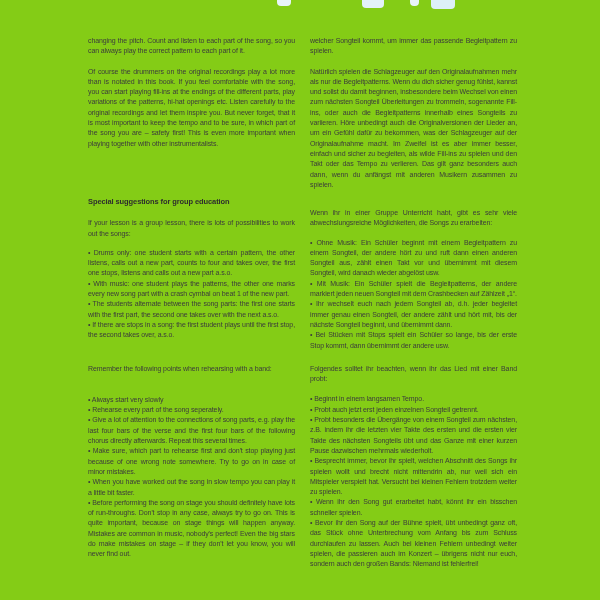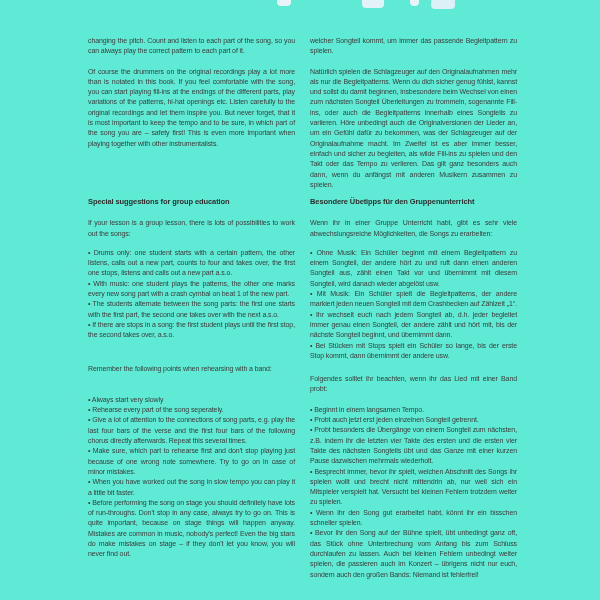--- a/index.html
+++ b/index.html
@@ -4,21 +4,21 @@
 <style>
   html, body {
     margin: 0;
     padding: 0;
     background: #ffffff;
   }
   .page {
     position: relative;
     width: 600px;
     height: 600px;
-    background: #5eead4;
+    background: #84cc16;
     overflow: hidden;
     font-family: "Liberation Sans", sans-serif;
     color: #3c3c3c;
   }
   .artifact {
     position: absolute;
     top: 0;
     height: 8px;
     border-radius: 0 0 4px 4px;
     background: #e8f4f9;
@@ -94,21 +94,20 @@
         </div>
     </div>
   </div>
 
   <div class="col col-right">
     <div class="top-sec">
       <p class="para">welcher Songteil kommt, um immer das passende Begleitpattern zu spielen.</p>
       <p class="para">Natürlich spielen die Schlagzeuger auf den Originalaufnahmen mehr als nur die Begleitpatterns. Wenn du dich sicher genug fühlst, kannst und sollst du damit beginnen, insbesondere beim Wechsel von einen zum nächsten Songteil Überleitungen zu trommeln, sogenannte Fill-ins, oder auch die Begleitpatterns innerhalb eines Songteils zu variieren. Höre unbedingt auch die Originalversionen der Lieder an, um ein Gefühl dafür zu bekommen, was der Schlagzeuger auf der Originalaufnahme macht. Im Zweifel ist es aber immer besser, einfach und sicher zu begleiten, als wilde Fill-ins zu spielen und den Takt oder das Tempo zu verlieren. Das gilt ganz besonders auch dann, wenn du anfängst mit anderen Musikern zusammen zu spielen.</p>
     </div>
     <div class="main-sec">
-      <h3 class="heading">Besondere Übetipps für den Gruppenunterricht</h3>
       <p class="intro">Wenn ihr in einer Gruppe Unterricht habt, gibt es sehr viele abwechslungsreiche Möglichkeiten, die Songs zu erarbeiten:</p>
       <div class="bullets">
           <p class="bullet">• Ohne Musik: Ein Schüler beginnt mit einem Begleitpattern zu einem Songteil, der andere hört zu und ruft dann einen anderen Songteil aus, zählt einen Takt vor und übernimmt mit diesem Songteil, wird danach wieder abgelöst usw.</p>
           <p class="bullet">• Mit Musik: Ein Schüler spielt die Begleitpatterns, der andere markiert jeden neuen Songteil mit dem Crashbecken auf Zählzeit „1“.</p>
           <p class="bullet">• Ihr wechselt euch nach jedem Songteil ab, d.h. jeder begleitet immer genau einen Songteil, der andere zählt und hört mit, bis der nächste Songteil beginnt, und übernimmt dann.</p>
           <p class="bullet">• Bei Stücken mit Stops spielt ein Schüler so lange, bis der erste Stop kommt, dann übernimmt der andere usw.</p>
         </div>
       <p class="band-intro">Folgendes solltet ihr beachten, wenn ihr das Lied mit einer Band probt:</p>
       <div class="bullets bullets-rb">
           <p class="bullet">• Beginnt in einem langsamen Tempo.</p>

